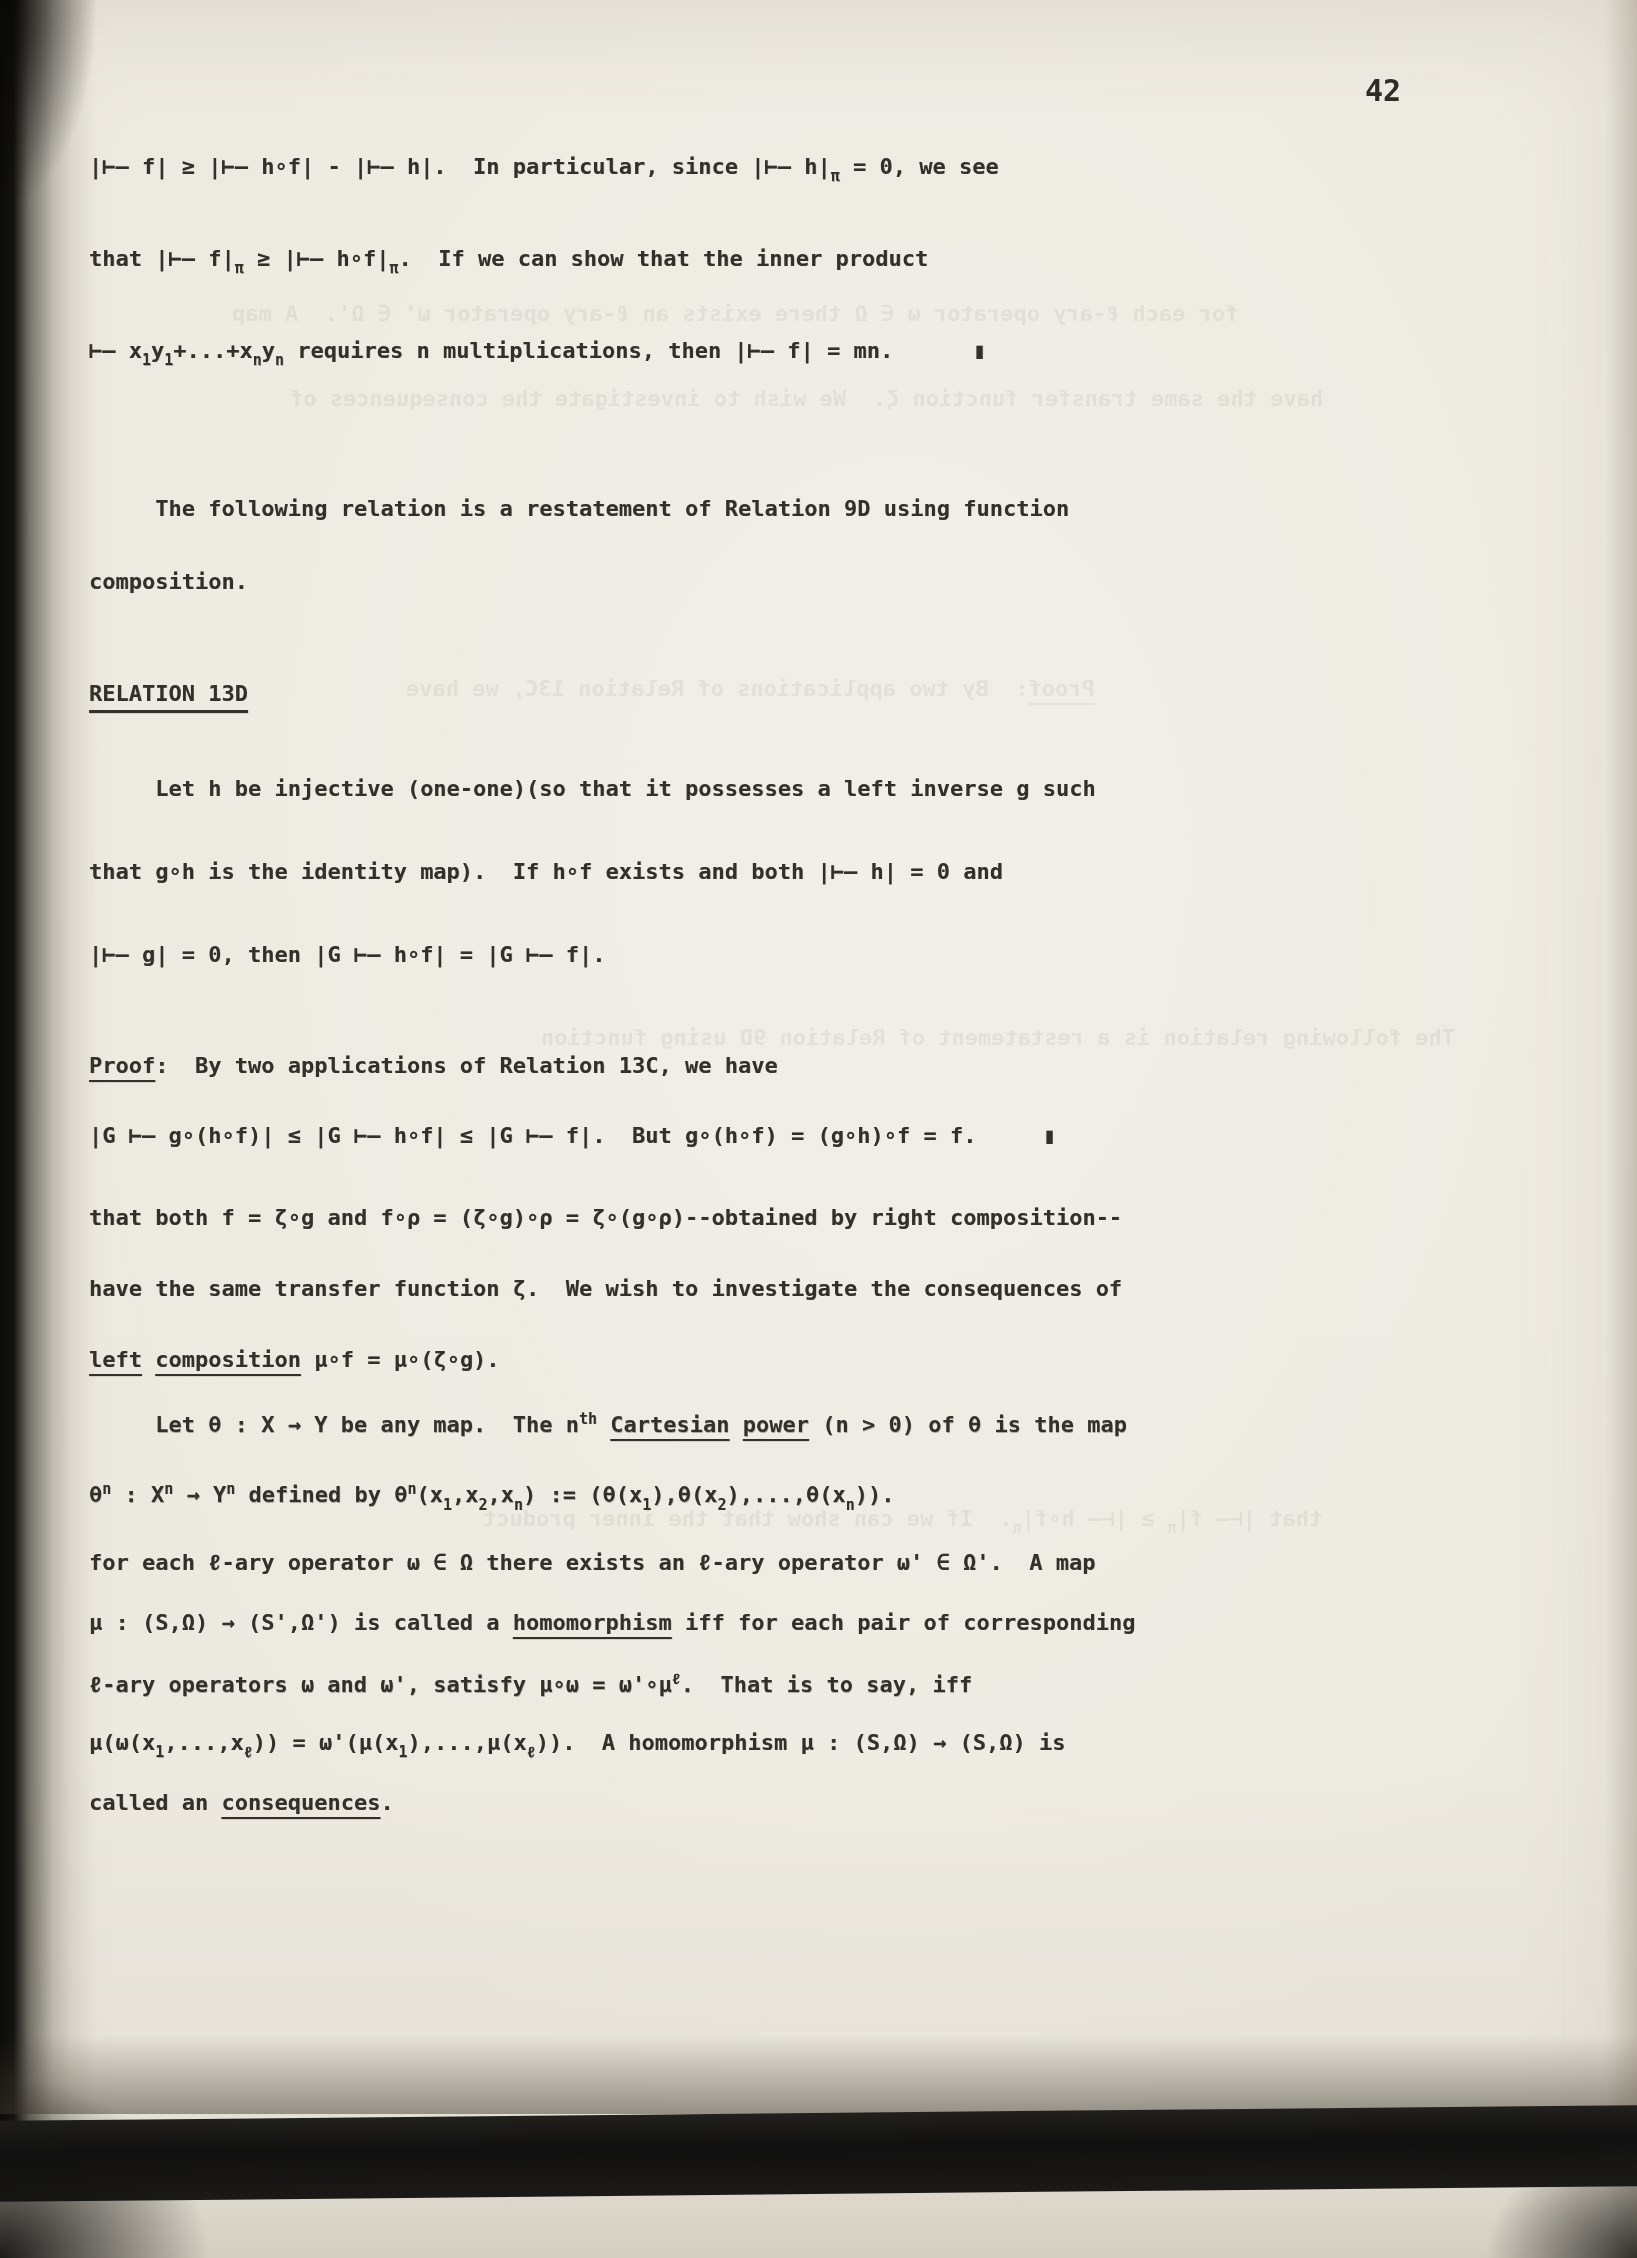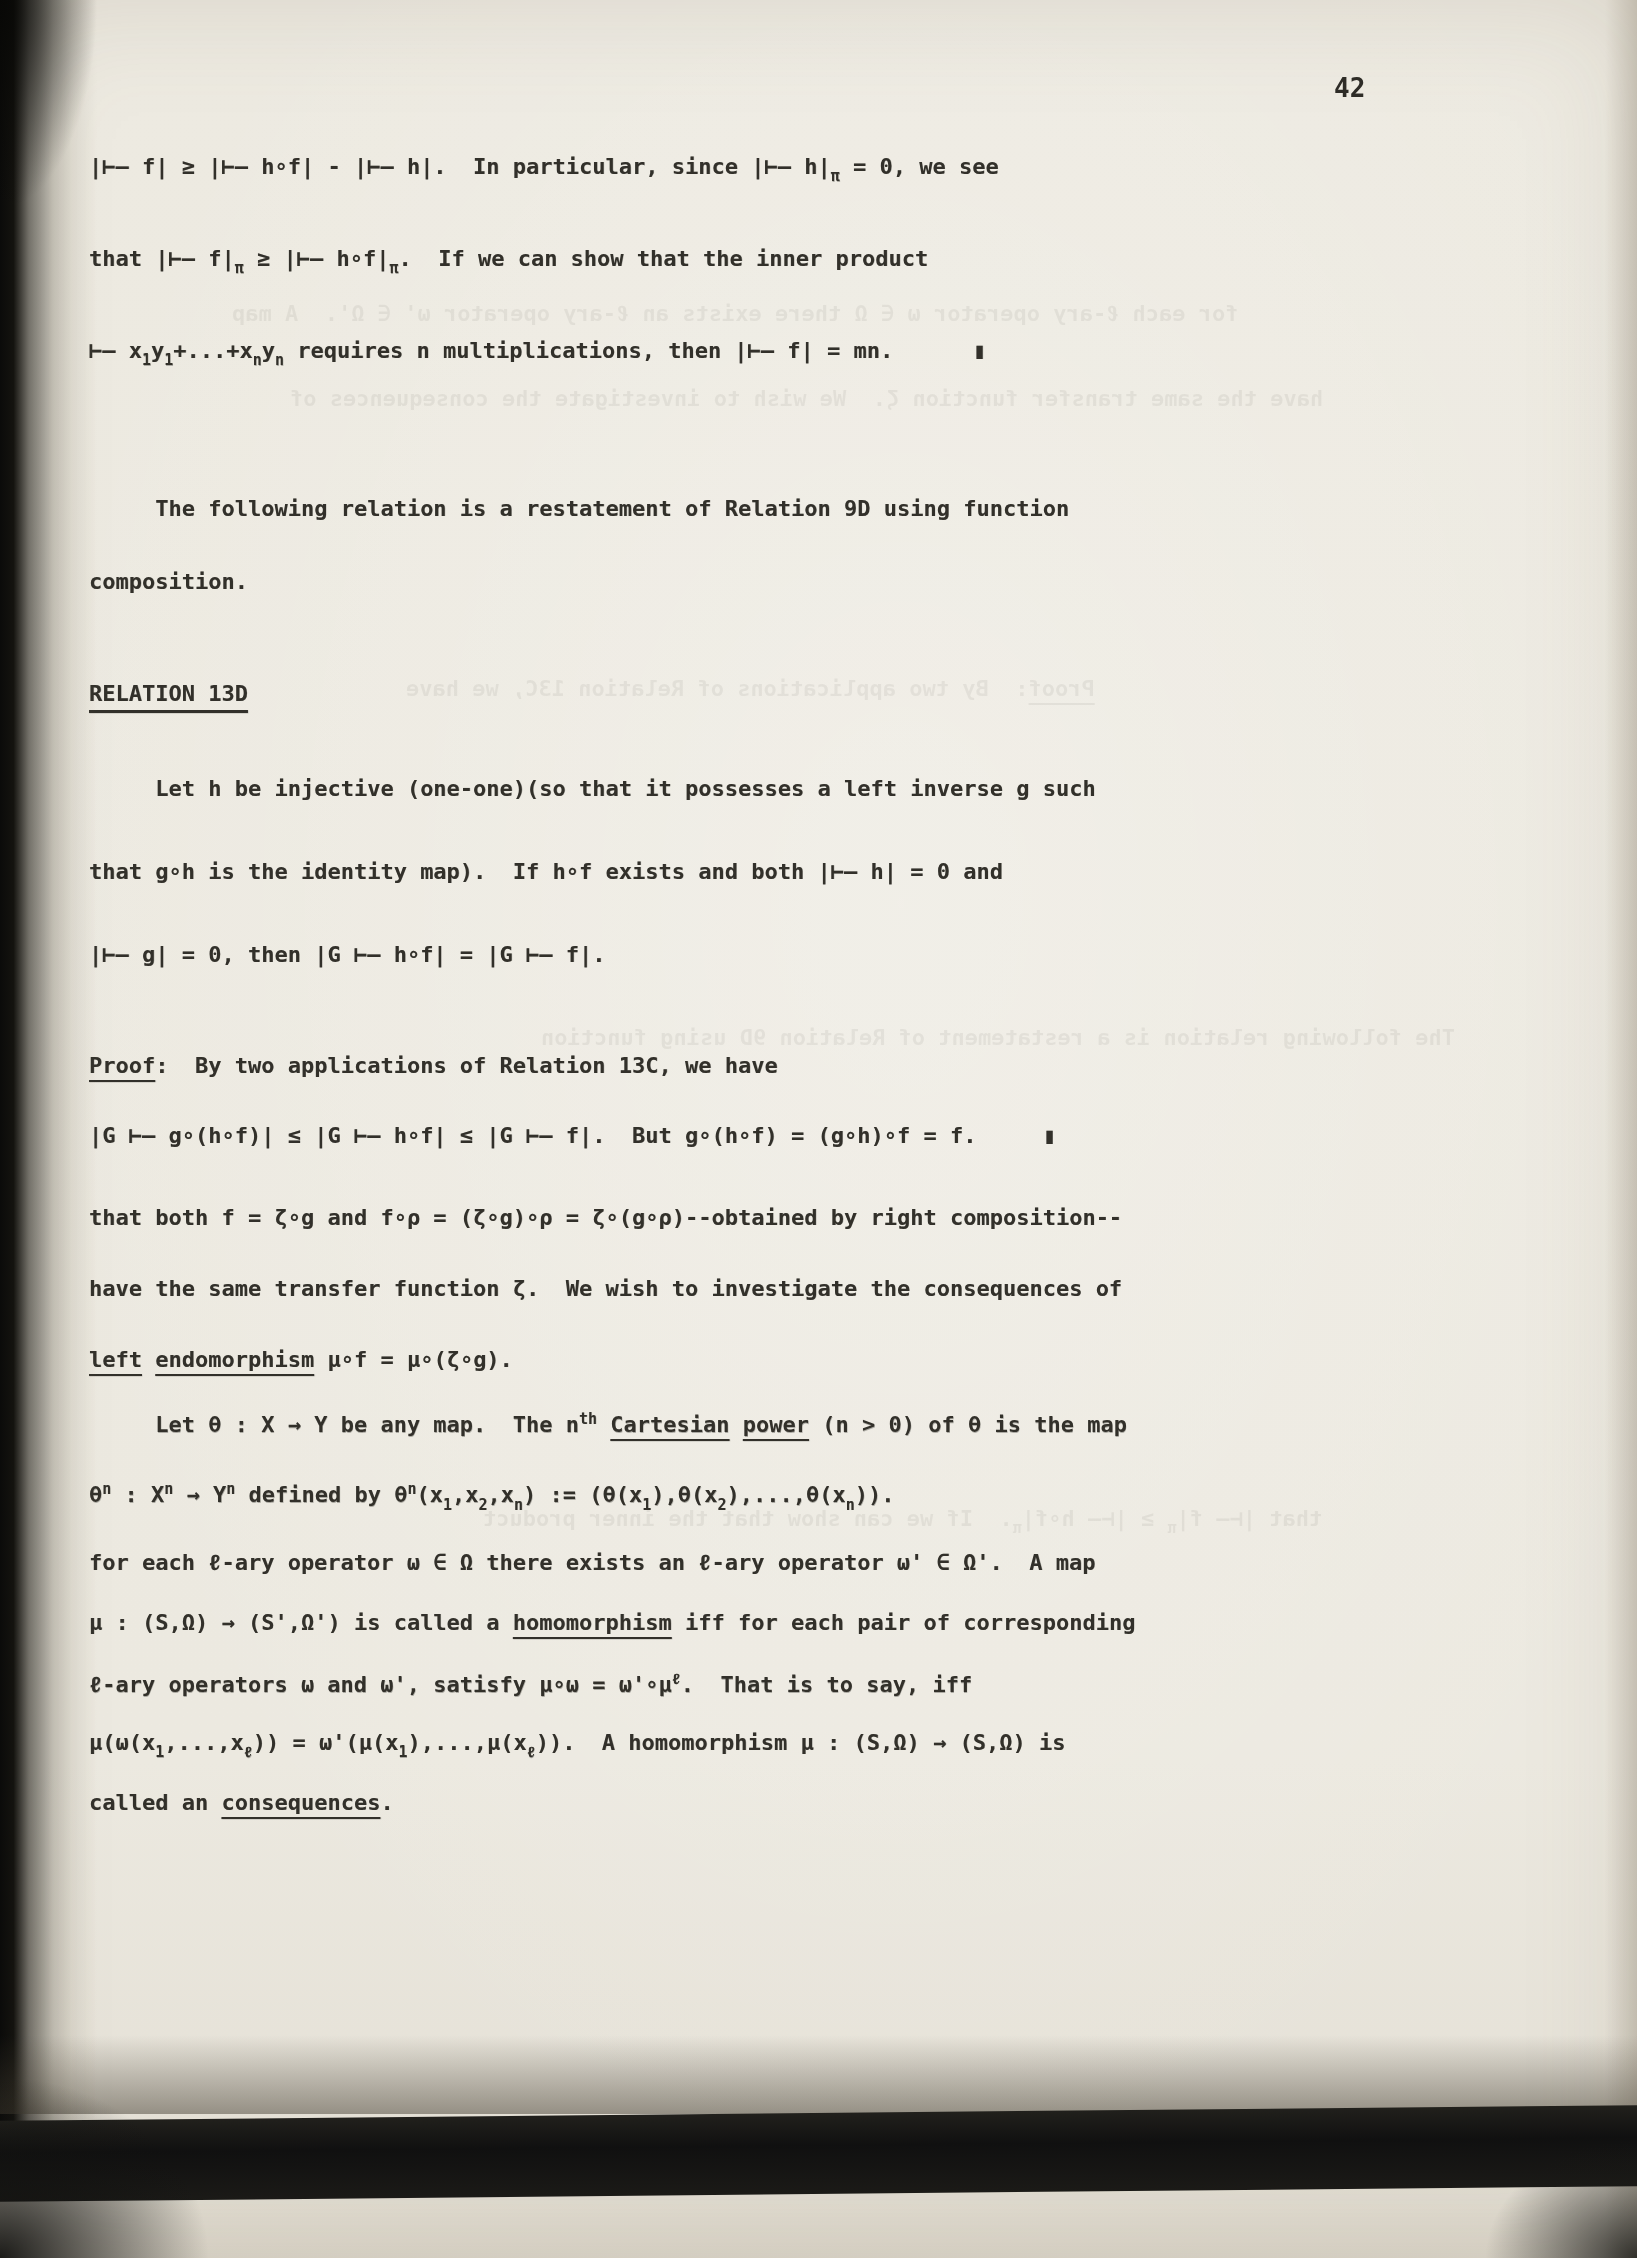--- a/index.html
+++ b/index.html
@@ -52,22 +52,22 @@
   .corner-bl {
     position: absolute; left: 0; bottom: 0; width: 309px; height: 270px;
     background: radial-gradient(ellipse 290px 251px at 0% 100%, rgba(18,18,16,0.95), rgba(18,18,16,0) 72%);
   }
   .corner-br {
     position: absolute; right: 0; bottom: 0; width: 232px; height: 183px;
     background: radial-gradient(ellipse 212px 164px at 100% 100%, rgba(25,25,22,0.85), rgba(25,25,22,0) 72%);
   }
   
   .page-number {
-    position: absolute; left: 1334px; top: 73px;
-    font-size: 26px; font-weight: bold; color: #2e2c27;
+    position: absolute; left: 1365px; top: 73px;
+    font-size: 30px; font-weight: bold; color: #2e2c27;
   }
   .text-col {
     position: absolute; left: 89px; top: 154px; width: 1139px;
     font-size: 22px; font-weight: bold; color: #32302a;
     text-shadow: 0.4px 0.4px 0 rgba(50,48,42,0.35);
   }
   .para { margin: 0; }
   .line { white-space: pre; }
   .p1 .line { height: 92px; }
   .p2 { margin-top: 66px; }  .p2 .line { height: 73px; }
@@ -126,21 +126,21 @@
     </div>
 
     <div class="para p4">
       <div class="line"><u>Proof</u>:  By two applications of Relation 13C, we have</div>
       <div class="line">|G ⊢— g∘(h∘f)| ≤ |G ⊢— h∘f| ≤ |G ⊢— f|.  But g∘(h∘f) = (g∘h)∘f = f.     ▮</div>
     </div>
 
     <div class="para p5">
       <div class="line">that both f = ζ∘g and f∘ρ = (ζ∘g)∘ρ = ζ∘(g∘ρ)--obtained by right composition--</div>
       <div class="line">have the same transfer function ζ.  We wish to investigate the consequences of</div>
-      <div class="line"><u>left</u> <u>endomorphism</u> μ∘f = μ∘(ζ∘g).</div>
+      <div class="line"><u>left</u> <u>composition</u> μ∘f = μ∘(ζ∘g).</div>
     </div>
 
     <div class="para p6">
       <div class="line">     Let θ : X → Y be any map.  The n<sup>th</sup> <u>Cartesian</u> <u>power</u> (n &gt; 0) of θ is the map</div>
       <div class="line">θ<sup>n</sup> : X<sup>n</sup> → Y<sup>n</sup> defined by θ<sup>n</sup>(x<sub>1</sub>,x<sub>2</sub>,x<sub>n</sub>) := (θ(x<sub>1</sub>),θ(x<sub>2</sub>),...,θ(x<sub>n</sub>)).</div>
     </div>
 
     <div class="para p7">
       <div class="line">for each ℓ-ary operator ω ∈ Ω there exists an ℓ-ary operator ω' ∈ Ω'.  A map</div>
       <div class="line">μ : (S,Ω) → (S',Ω') is called a <u>homomorphism</u> iff for each pair of corresponding</div>

